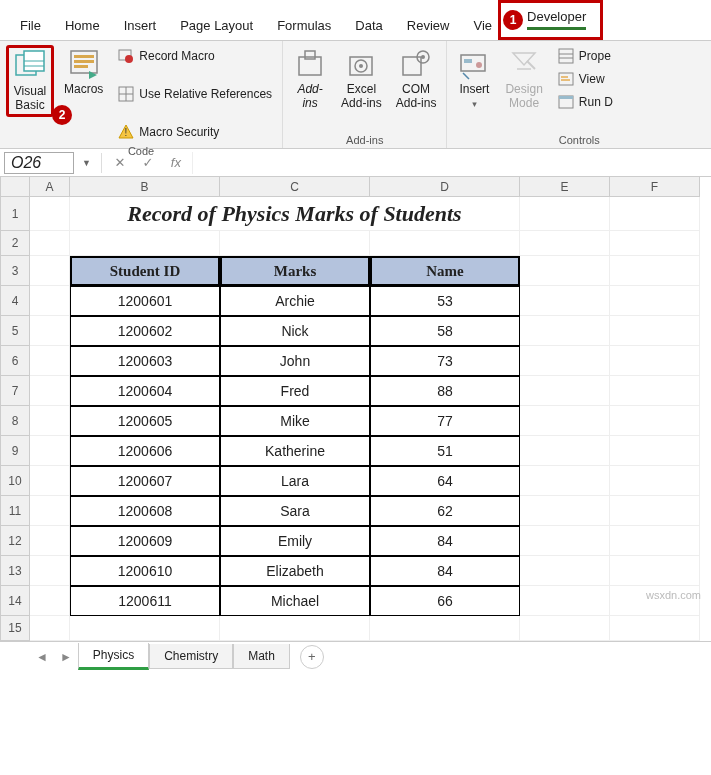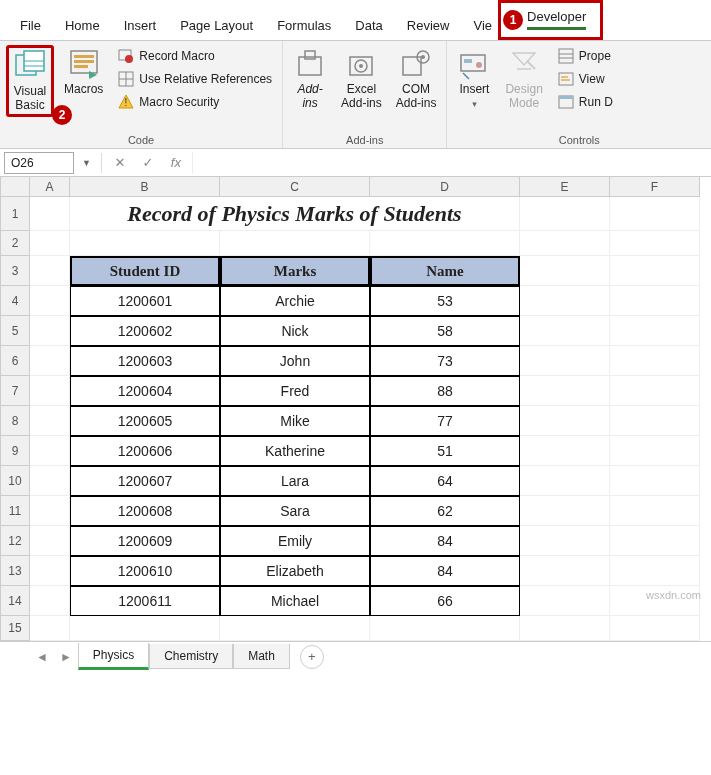--- a/index.html
+++ b/index.html
@@ -21,21 +21,21 @@
     .vb-highlight { border: 3px solid #c00000; padding: 1px 4px; }
     .step2-wrap { position: relative; }
     .step2-badge { position: absolute; left: 46px; top: 60px; width: 20px; height: 20px; border-radius:50%; background:#c00000; color:#fff; display:flex; align-items:center; justify-content:center; font-size:12px; font-weight:bold; z-index:5; }
     .small-row { display: flex; align-items: center; gap: 4px; font-size: 12px; padding: 2px 4px; cursor: pointer; line-height: 1; white-space: nowrap; }
     .icon { display: inline-flex; width: 18px; height: 18px; align-items: center; justify-content: center; }
     .icon-big { width: 34px; height: 34px; }
     svg { display: block; }
     
     
     .formula-bar { display: flex; align-items: center; height: 28px; border-bottom: 1px solid #ccc; padding: 0 4px; gap: 4px; }
-    .name-box { width: 70px; height: 22px; border: 1px solid #aaa; padding: 0 6px; font-size: 12px; display: flex; align-items:center; }
+    .name-box { width: 70px; height: 22px; border: 1px solid #aaa; padding: 0 6px; font-size: 16px; display: flex; align-items:center;font-style:italic; }
     .fbar-dd { color:#666; font-size:9px; padding:0 4px; }
     .fbar-sep { width: 1px; height: 20px; background: #ddd; margin: 0 2px; }
     .fbar-btn { width: 24px; color:#888; text-align:center; font-size: 13px; cursor:pointer; }
     
     
     .grid-wrap { position: relative; }
     .col-headers { display: flex; height: 20px; }
     .select-all { width: 30px; border: 1px solid #ccc; background:#f0f0f0; border-top:none; }
     .col-h { border: 1px solid #ccc; border-left: none; border-top:none; background: #f0f0f0; text-align: center; font-size: 12px; color:#555; display:flex; align-items:center; justify-content:center; }
     .row { display: flex; }
@@ -100,21 +100,21 @@
           <svg width="34" height="34" viewBox="0 0 34 34">
               <rect x="4" y="4" width="26" height="22" fill="none" stroke="#888" stroke-width="1.5"></rect>
               <rect x="7" y="8" width="20" height="3" fill="#d9a84e"></rect>
               <rect x="7" y="13" width="20" height="3" fill="#d9a84e"></rect>
               <rect x="7" y="18" width="14" height="3" fill="#d9a84e"></rect>
               <polygon points="22,24 30,28 22,32" fill="#4a8"></polygon>
             </svg>
         </span>
         <span>Macros</span>
       </div>
-      <div style="display:flex;flex-direction:column;gap:1px;">
+      <div style="display:flex;flex-direction:column;gap:16px;">
         <div class="small-row">
             <span class="icon">
               <svg width="16" height="16">
                 <rect x="1" y="2" width="12" height="10" fill="none" stroke="#888"></rect>
                 <circle cx="11" cy="11" r="4" fill="#c33"></circle>
               </svg>
             </span>
             <span>Record Macro</span>
           </div>
         <div class="small-row">

